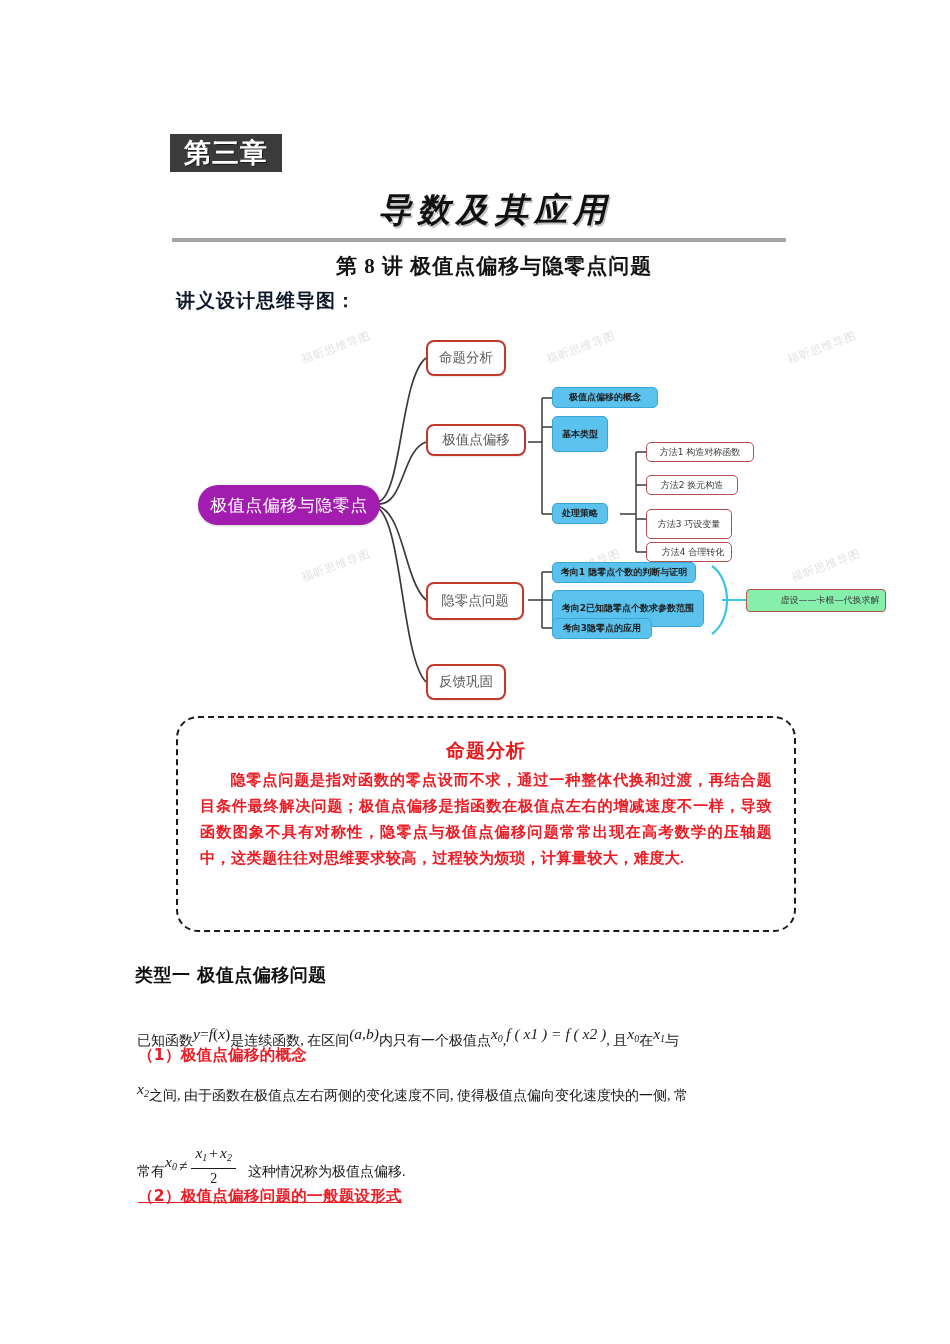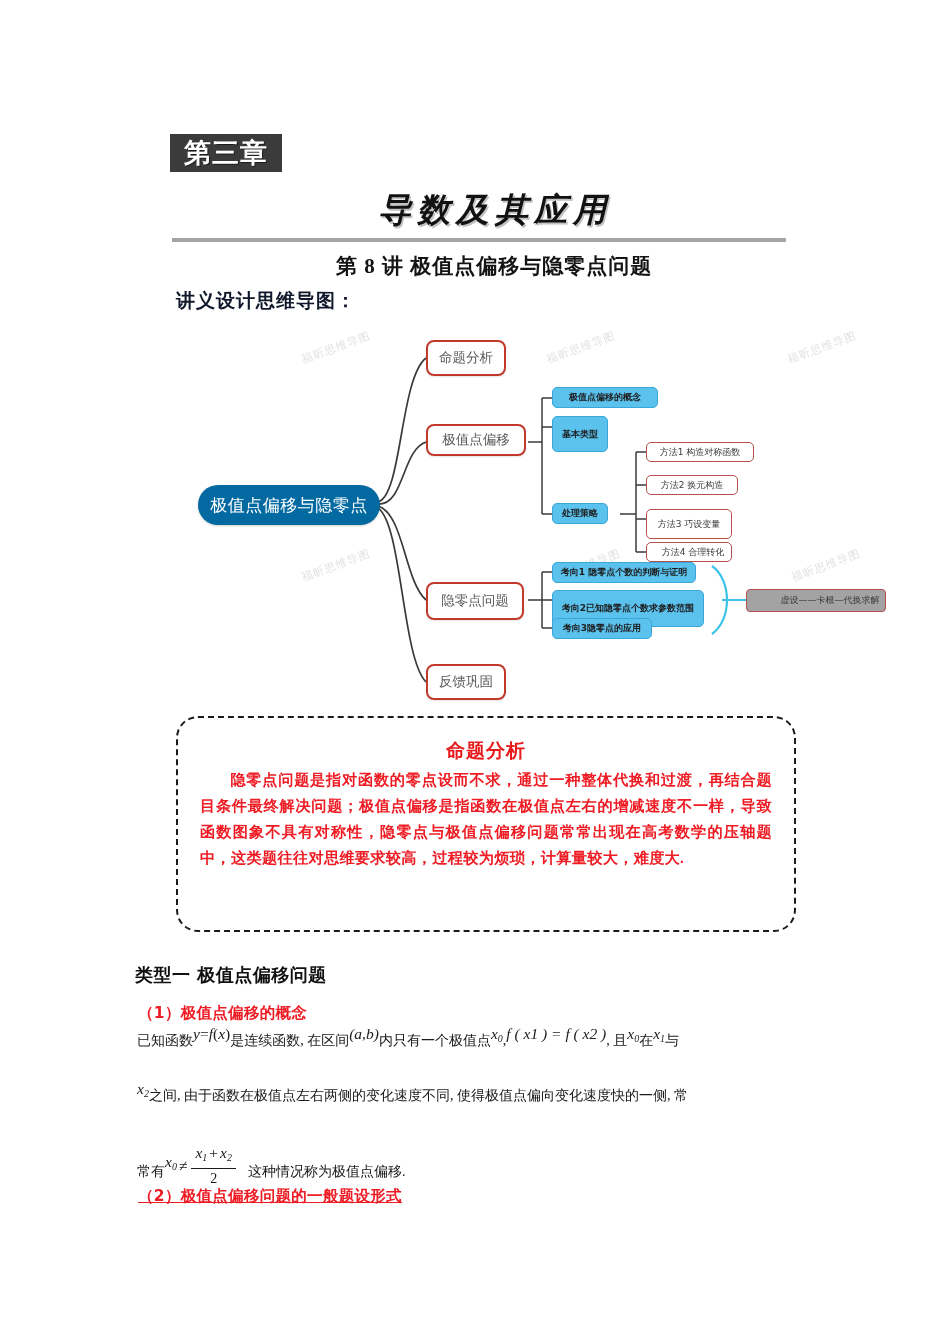--- a/index.html
+++ b/index.html
@@ -107,21 +107,21 @@
   .node {
     position: absolute;
     box-sizing: border-box;
     display: flex;
     align-items: center;
     justify-content: center;
     font-family: "DejaVu Sans", "Liberation Sans", sans-serif;
     white-space: nowrap;
   }
   .node-center {
-    background: #0369a1;
+    background: #a21caf;
     color: #ffffff;
     border-radius: 22px;
     font-size: 17px;
     font-weight: normal;
     letter-spacing: 0.5px;
     box-shadow: 0 1px 2px rgba(0,0,0,.18);
   }
   .node-main {
     background: #ffffff;
     border: 2px solid #c0392b;
@@ -140,21 +140,21 @@
     letter-spacing: 0;
   }
   .node-method {
     background: #ffffff;
     border: 1.5px solid #b5504d;
     border-radius: 5px;
     color: #3a3a3a;
     font-size: 9px;
   }
   .node-right {
-    background: #a3a3a3;
+    background: #86efac;
     border: 1.5px solid #b5504d;
     border-radius: 4px;
     color: #3a3a3a;
     font-size: 9px;
     padding-left: 28px;
   }
   .watermark {
     position: absolute;
     font-family: "DejaVu Sans", "Liberation Sans", sans-serif;
     font-size: 11px;
@@ -349,21 +349,21 @@
 
   </div>
 
   <div class="analysis-box">
     <div class="analysis-title">命题分析</div>
     <div class="analysis-body">隐零点问题是指对函数的零点设而不求，通过一种整体代换和过渡，再结合题目条件最终解决问题；极值点偏移是指函数在极值点左右的增减速度不一样，导致函数图象不具有对称性，隐零点与极值点偏移问题常常出现在高考数学的压轴题中，这类题往往对思维要求较高，过程较为烦琐，计算量较大，难度大.</div>
   </div>
 
   <div class="type-heading">类型一  极值点偏移问题</div>
 
-  <div class="sub-red" style="left:138px; top:1003px;">（1）极值点偏移的概念</div>
+  <div class="sub-red" style="left:138px; top:1045px;">（1）极值点偏移的概念</div>
 
   <div class="para" style="left:137px; top:1030px;">
     <span>已知函数</span><span class="raise"><span class="mi">y</span><span class="mn">=</span><span class="mi">f</span><span class="mn">(</span><span class="mi">x</span><span class="mn">)</span></span><span>是连续函数, 在区间</span><span class="raise mi">(a,b)</span><span>内只有一个极值点</span><span class="raise"><span class="mi">x</span><span class="sub">0</span></span><span>,</span><span class="raise mn" style="font-style:italic;">f ( x1 ) = f ( x2 )</span><span>, 且</span><span class="raise"><span class="mi">x</span><span class="sub">0</span></span><span>在</span><span class="raise"><span class="mi">x</span><span class="sub">1</span></span><span>与</span>
   </div>
 
   <div class="para" style="left:137px; top:1085px;">
     <span class="raise"><span class="mi">x</span><span class="sub">2</span></span><span>之间, 由于函数在极值点左右两侧的变化速度不同, 使得极值点偏向变化速度快的一侧, 常</span>
   </div>
 
   <div class="para" style="left:137px; top:1150px;">

